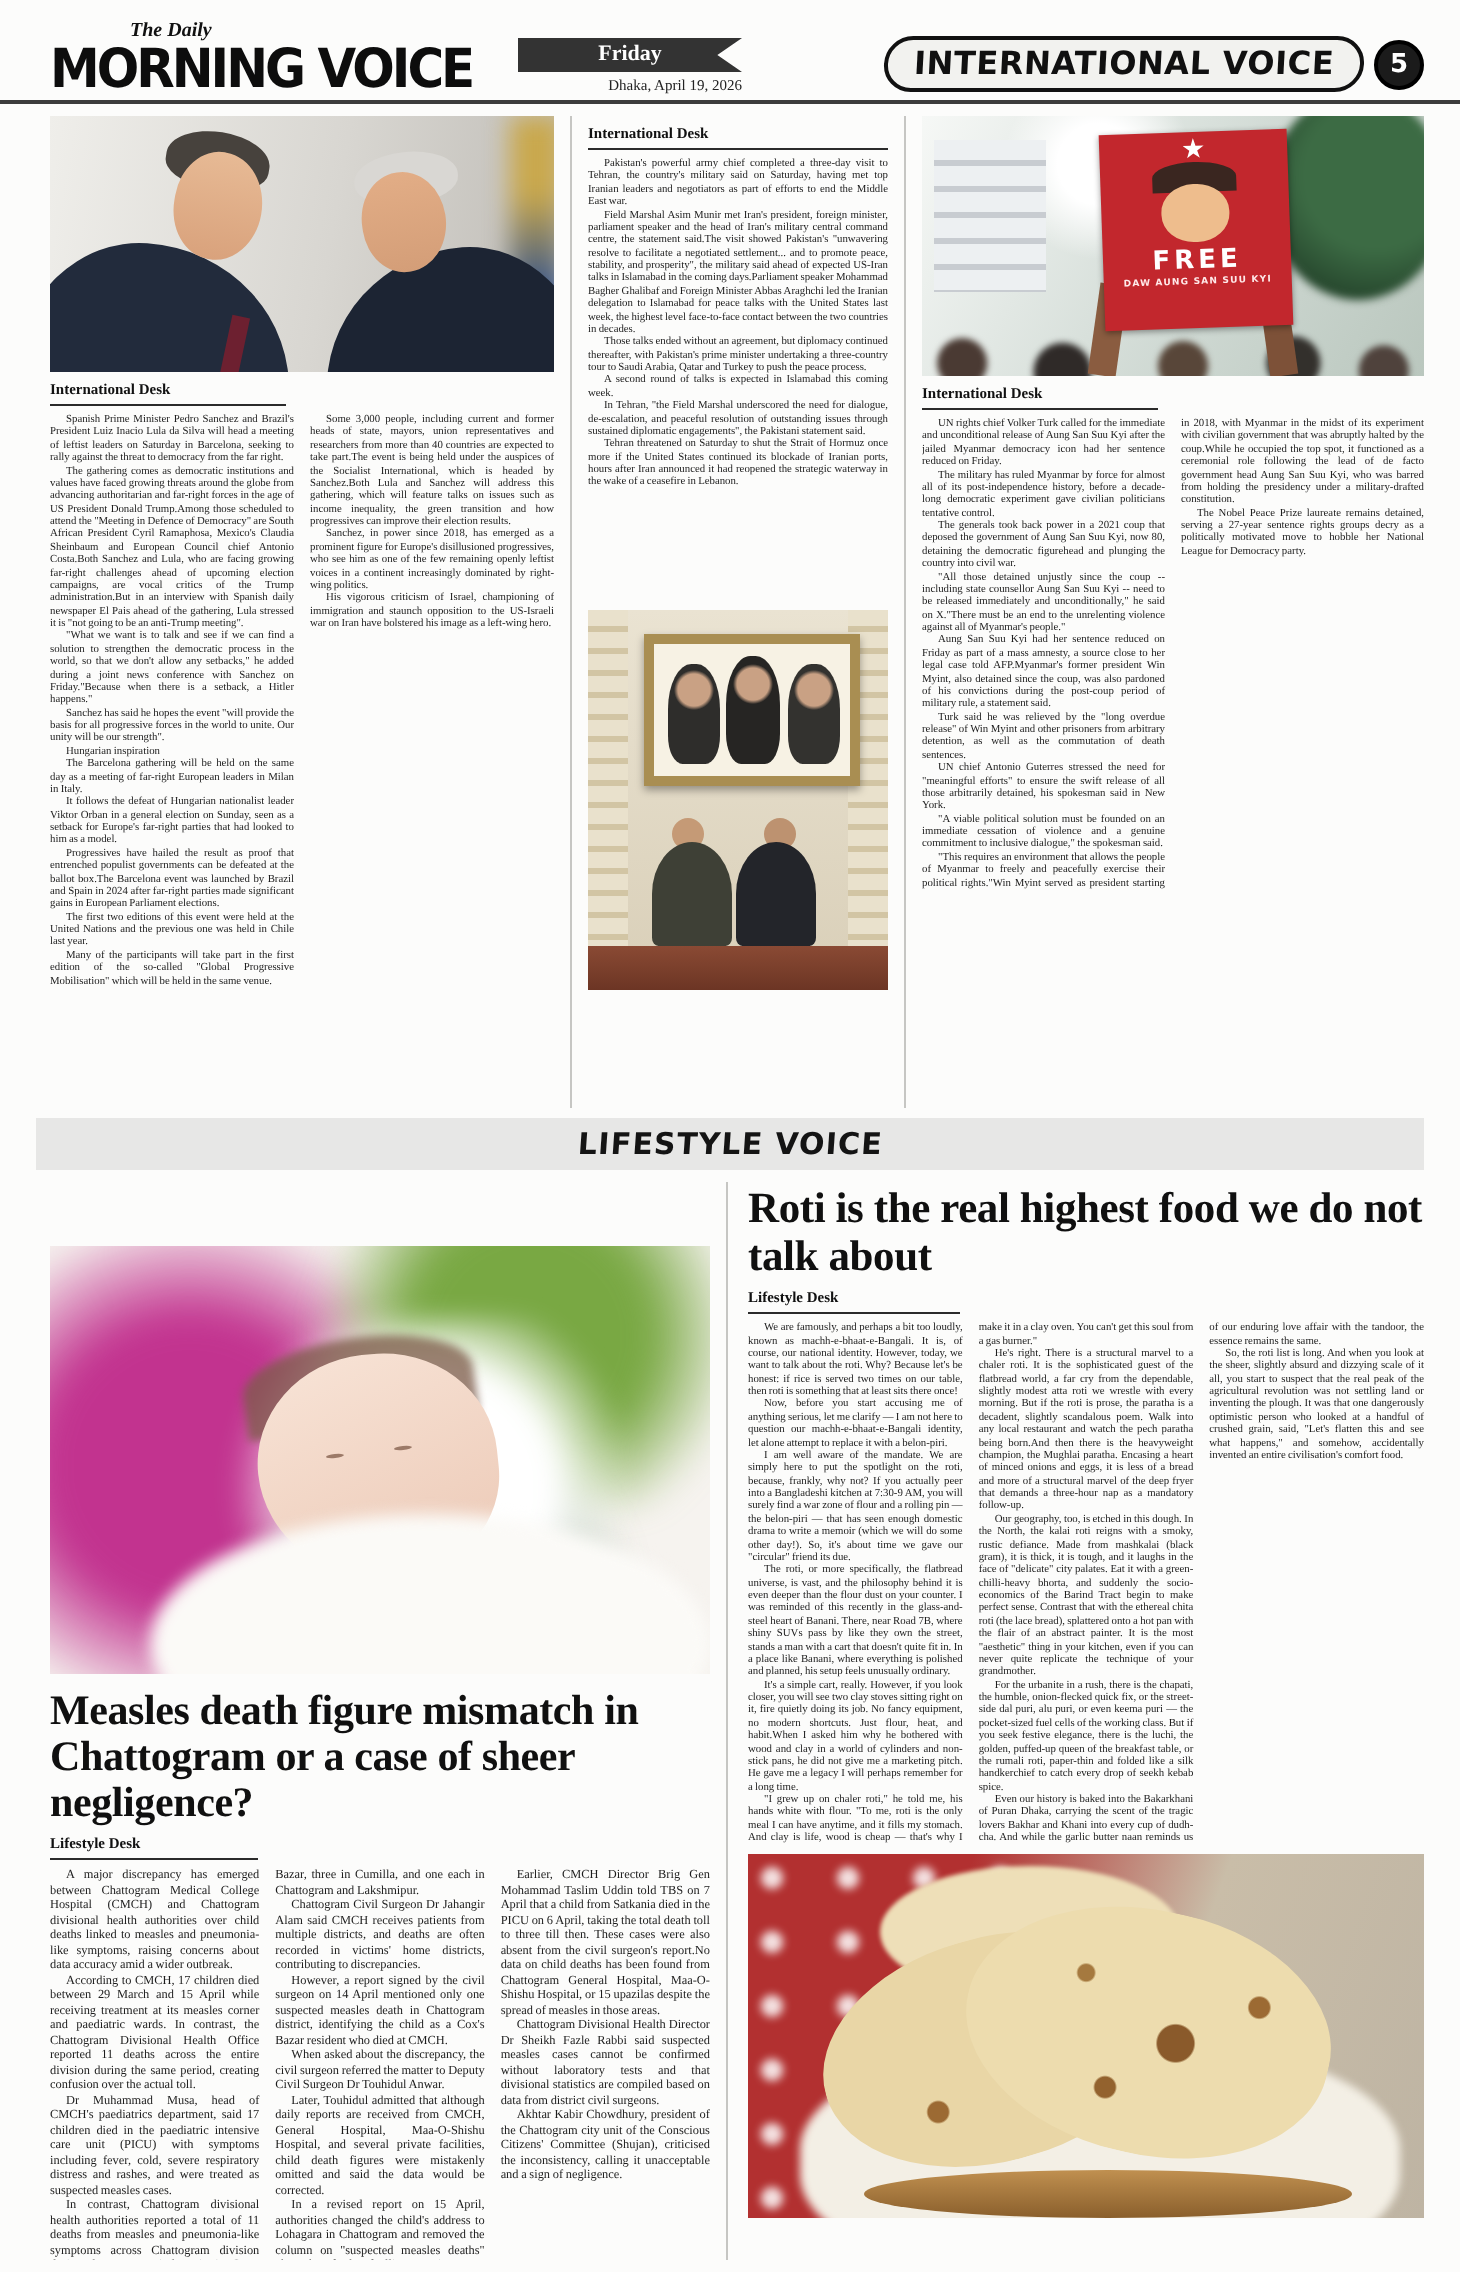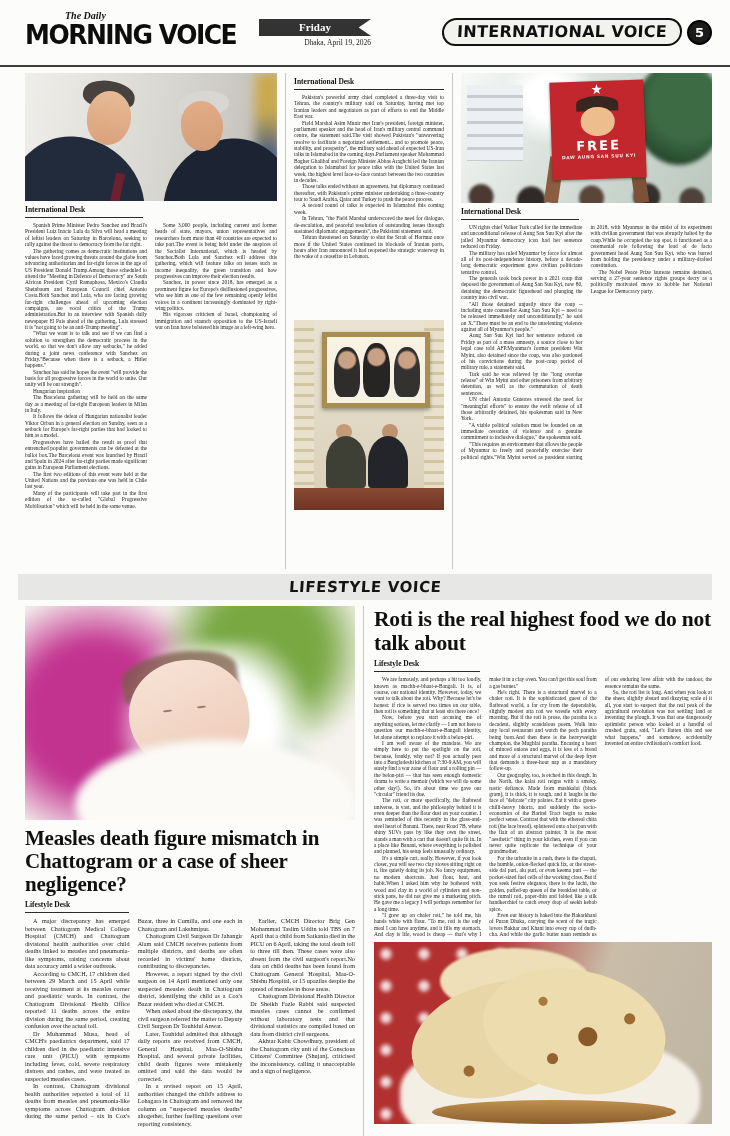--- a/index.html
+++ b/index.html
@@ -3,21 +3,21 @@
 <meta charset="utf-8">
 <style>
   * { box-sizing: border-box; margin: 0; padding: 0; }
   html,body { background:#e9e9e9; }
   .page {
     position: relative; width: 730px; height: 1136px;
     background: #fcfcfb; margin: 0 auto; overflow: hidden;
     font-family: "Liberation Serif", "DejaVu Serif", serif; color:#141414;
   }
   
-  .masthead { display:flex; align-items:flex-start; padding:10px 18px 0 25px; height:67px; border-bottom:2px solid #3c3c3c; }
+  .masthead { display:flex; align-items:flex-start; padding:10px 18px 0 25px; height:52px; border-bottom:2px solid #3c3c3c; }
   .logo { position:relative; padding-top:10px; width:222px; }
   .logo-top { position:absolute; top:0; left:40px; font:italic 700 10px "Liberation Serif", serif; color:#111; }
   .logo-main { font:900 25px "DejaVu Sans", "Liberation Sans", sans-serif; letter-spacing:-1.5px; color:#0d0d0d; transform:scaleY(1.08); white-space:nowrap; }
   .ribbon-wrap { margin-left:12px; margin-top:9px; width:112px; text-align:center; }
   .ribbon { background:#333; color:#fff; font:700 11px "Liberation Serif", serif; padding:2px 0 3px; clip-path:polygon(0 0,100% 0,89% 50%,100% 100%,0 100%); }
   .ribbon-date { font:400 7.5px "Liberation Serif", serif; color:#222; margin-top:2px;text-align:right; }
   .head-right { margin-left:auto; display:flex; align-items:center; gap:5px; margin-top:8px; }
   .section-pill { border:2.5px solid #111; border-radius:15px; background:#f2f2ef; padding:2px 13px 3px; font:900 16px "DejaVu Sans", "Liberation Sans", sans-serif; letter-spacing:0.3px; color:#101010; transform:skewX(-3deg); white-space:nowrap; }
   .page-circle { width:25px; height:25px; border-radius:50%; background:#1b1b1b; border:2px solid #000; color:#fff; font:900 13px "DejaVu Sans", sans-serif; display:grid; place-items:center; }
   
@@ -43,21 +43,21 @@
   .art-mid .sbody { height:226px; overflow:hidden; }
   .photo-b { height:190px; }
   .art-right h1 { font-size:21px; line-height:1.1; margin:6px 0 2px; }
   .art-right .byline { width:118px; }
   .art-right .cols { columns:2; column-gap:8px; height:240px; }
   
   .life-banner { margin:5px 18px 0 18px; height:26px; background:#e7e7e6; display:grid; place-items:center; }
   .life-banner span { font:900 15px "DejaVu Sans", "Liberation Sans", sans-serif; letter-spacing:0.6px; color:#141414; transform:skewX(-4deg); }
   
   .bottom { display:flex; padding:6px 18px 0 25px; height:545px; overflow:hidden; }
-  .art-measles { width:338px; padding-right:8px; }
+  .art-measles { width:338px; padding-right:8px;margin-top:32px; }
   .art-roti { width:349px; border-left:1px solid #c6c6c3; padding-left:10px; }
   .photo-d { height:214px; }
   .art-measles h1 { font-size:21px; line-height:1.1; margin:7px 0 2px; }
   .art-measles .byline { width:104px; }
   .art-measles .cols { columns:3; column-gap:8px; height:212px; }
   .art-roti h1 { font-size:21.5px; line-height:1.12; margin:1px 0 2px; }
   .art-roti .byline { width:106px; }
   .art-roti .cols { columns:3; column-gap:8px; height:262px; }
   .photo-e { height:182px; margin-top:4px; }
   

